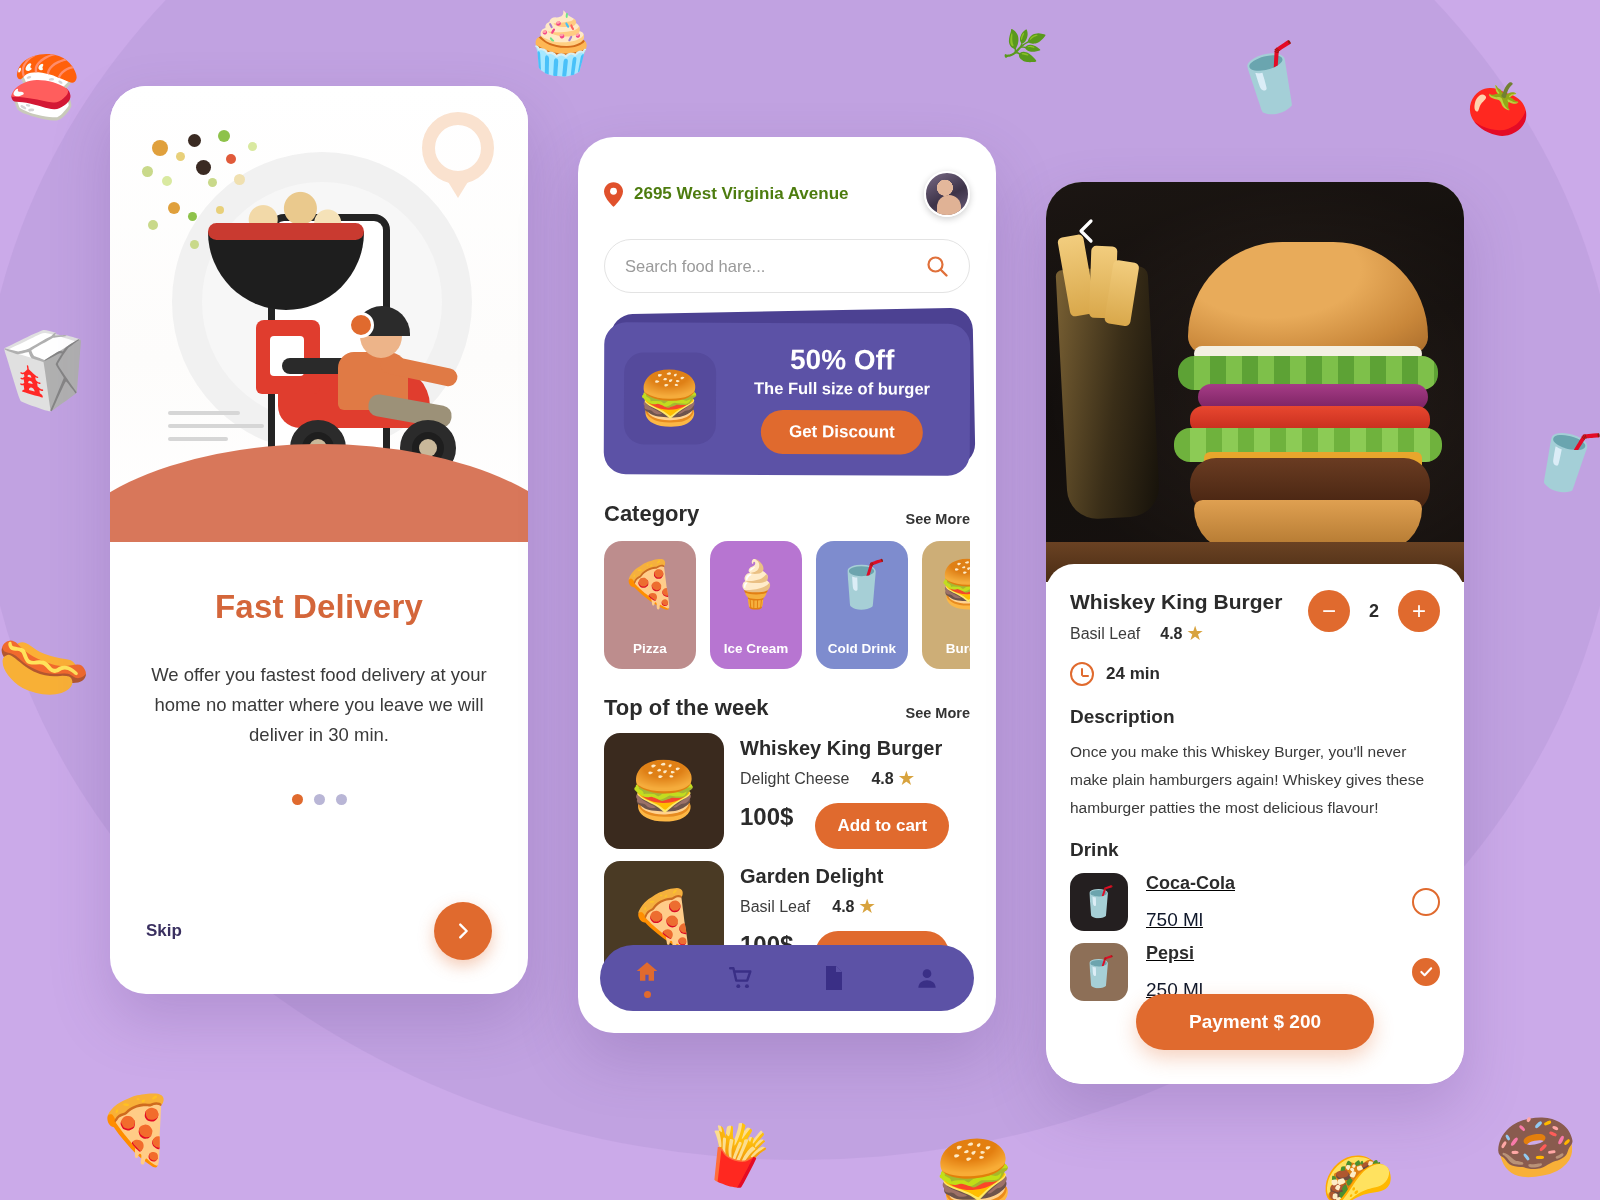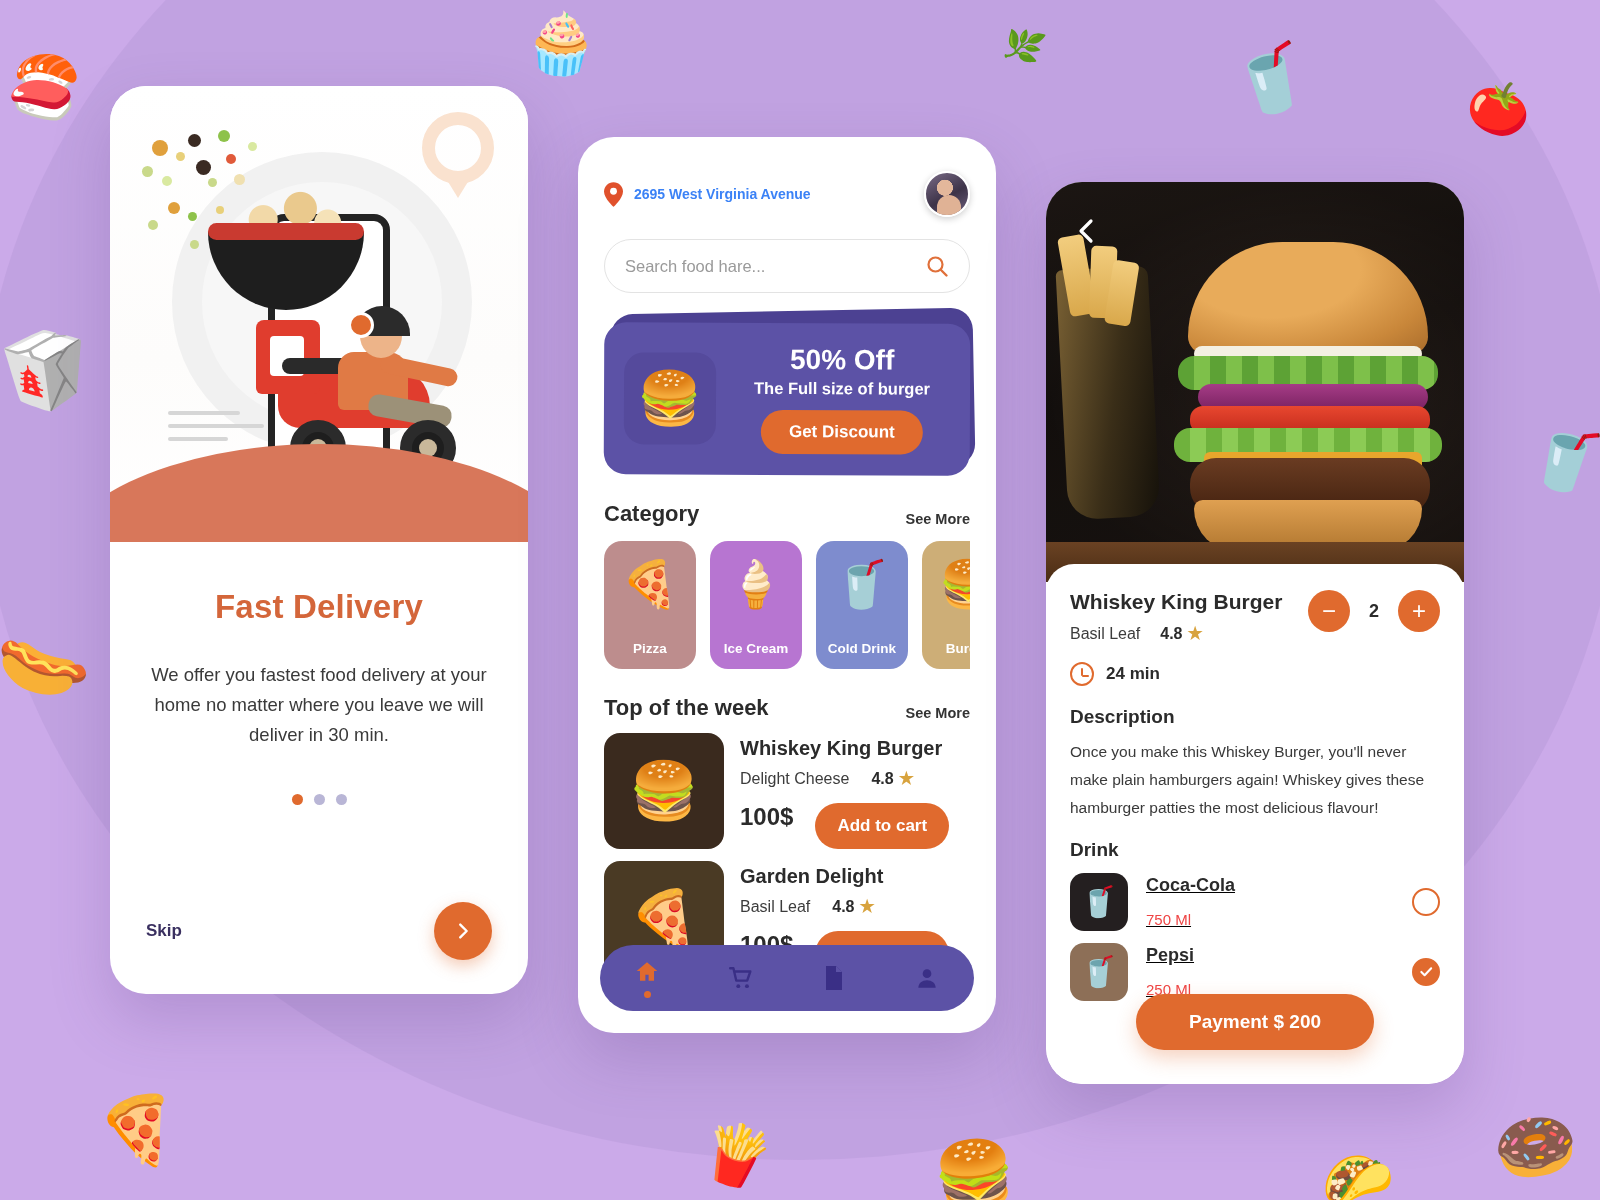--- a/index.html
+++ b/index.html
@@ -152,21 +152,21 @@
     width: 58px; height: 58px; border-radius: 50%;
     background: #e06a2e; border: none; cursor: pointer;
     display:flex; align-items:center; justify-content:center;
     box-shadow: 0 6px 16px rgba(224,106,46,.35);
   }
 
   
   .home { padding: 34px 26px 0; height: 100%; position: relative; }
   .addr-row { display:flex; align-items:center; justify-content:space-between; }
   .addr { display:flex; align-items:center; gap:11px; }
-  .addr-text { font-size: 14px; font-weight: 700; color:#3b82f6; }
+  .addr-text { font-size: 17px; font-weight: 700; color:#4d7c0f; }
   .avatar {
     width: 46px; height: 46px; border-radius: 50%;
     background: radial-gradient(circle at 45% 35%, #e3b79b 0 22%, transparent 23%),
                 linear-gradient(150deg,#7a6b87 0%, #3d3348 55%, #6d5f7c 100%);
     border: 2px solid #fff; box-shadow: 0 2px 7px rgba(0,0,0,.2);
     position: relative; overflow: hidden; cursor:pointer;
   }
   .avatar:after{
     content:""; position:absolute; left:11px; top:22px; width:24px; height:26px;
     border-radius: 12px 12px 6px 6px; background:#e0b295;
@@ -312,21 +312,21 @@
   .blk-title { margin-top: 20px; font-size: 19px; font-weight:700; color:#2b2b2b; }
   .desc { margin-top: 10px; font-size: 15.5px; line-height: 1.82; color:#3a3a3a; }
   .drink-title { margin-top: 16px; font-size: 19px; font-weight:700; color:#2b2b2b; }
   .drink-row { margin-top: 12px; display:flex; align-items:center; gap: 18px; }
   .drink-img {
     width: 58px; height: 58px; border-radius: 14px; flex:none;
     display:flex; align-items:center; justify-content:center; font-size:30px; overflow:hidden;
   }
   .drink-info { flex:1;text-decoration:underline; }
   .drink-name { font-size:18px; font-weight:600; color:#2b2b2b; }
-  .drink-ml { margin-top:15px; font-size:15px; color:#ef4444; }
+  .drink-ml { margin-top:15px; font-size:19px; color:#0f172a; }
   .radio { width: 28px; height: 28px; border-radius:50%; border:2.4px solid #e06a2e; cursor:pointer;
            display:flex; align-items:center; justify-content:center; }
   .radio.on { background:#e06a2e; }
   .pay-btn {
     position:absolute; left: 90px; right: 90px; bottom: 34px;
     height: 56px; border:none; cursor:pointer; border-radius: 28px;
     background:#e06a2e; color:#fff; font-size:19px; font-weight:700;
     font-family:"Liberation Sans", sans-serif;
     box-shadow: 0 8px 20px rgba(224,106,46,.3);
   }

